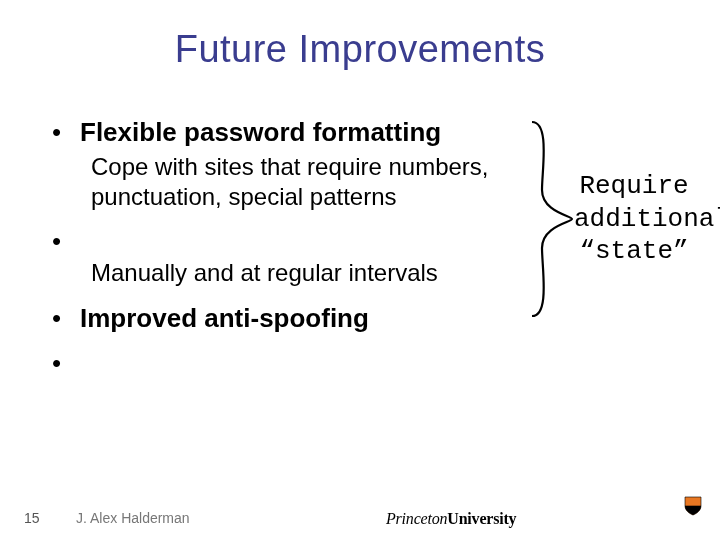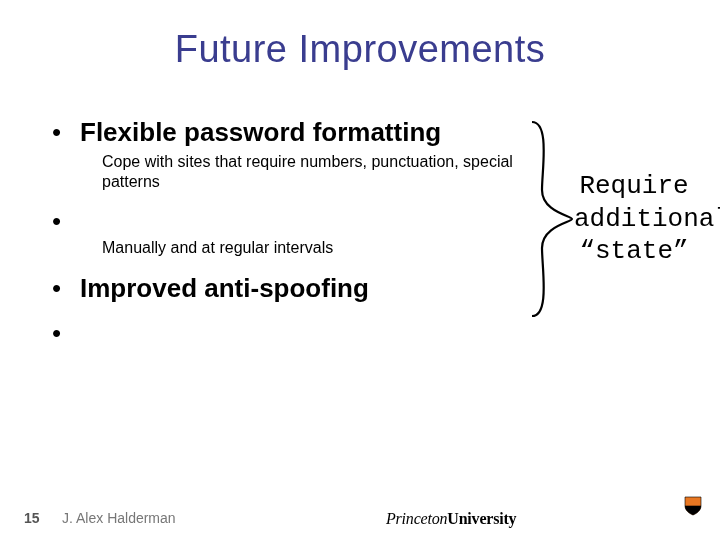--- a/index.html
+++ b/index.html
@@ -46,23 +46,23 @@
     flex: none;
     text-align: left;
     padding-left: 2px;
   }
   .bullet-text {
     font-size: 26px;
     line-height: 1.15;
     font-weight: bold;
   }
   .sub {
-    margin-left: 52px;
+    margin-left: 41px;
     margin-top: 4px;
-    font-size: 16px;
+    font-size: 24px;
     line-height: 1.25;
     max-width: 420px;
   }
   .annotation {
     position: absolute;
     left: 574px;
     top: 170px;
     width: 120px;
     font-size: 26px;
     line-height: 1.25;
@@ -82,25 +82,25 @@
     bottom: 14px;
     width: 720px;
     height: 24px;
     font-size: 14px;
     color: #555;
   }
   .page-num {
     position: absolute;
     left: 24px;
     bottom: 0;
-    font-weight: bold;
+    font-weight: normal;
   }
   .author {
     position: absolute;
-    left: 62px;
+    left: 76px;
     bottom: 0;
     color: #777;
   }
   .logo {
     position: absolute;
     left: 386px;
     bottom: -2px;
     font-family: Georgia, 'Times New Roman', serif;
     font-size: 16px;
     color: #000;

